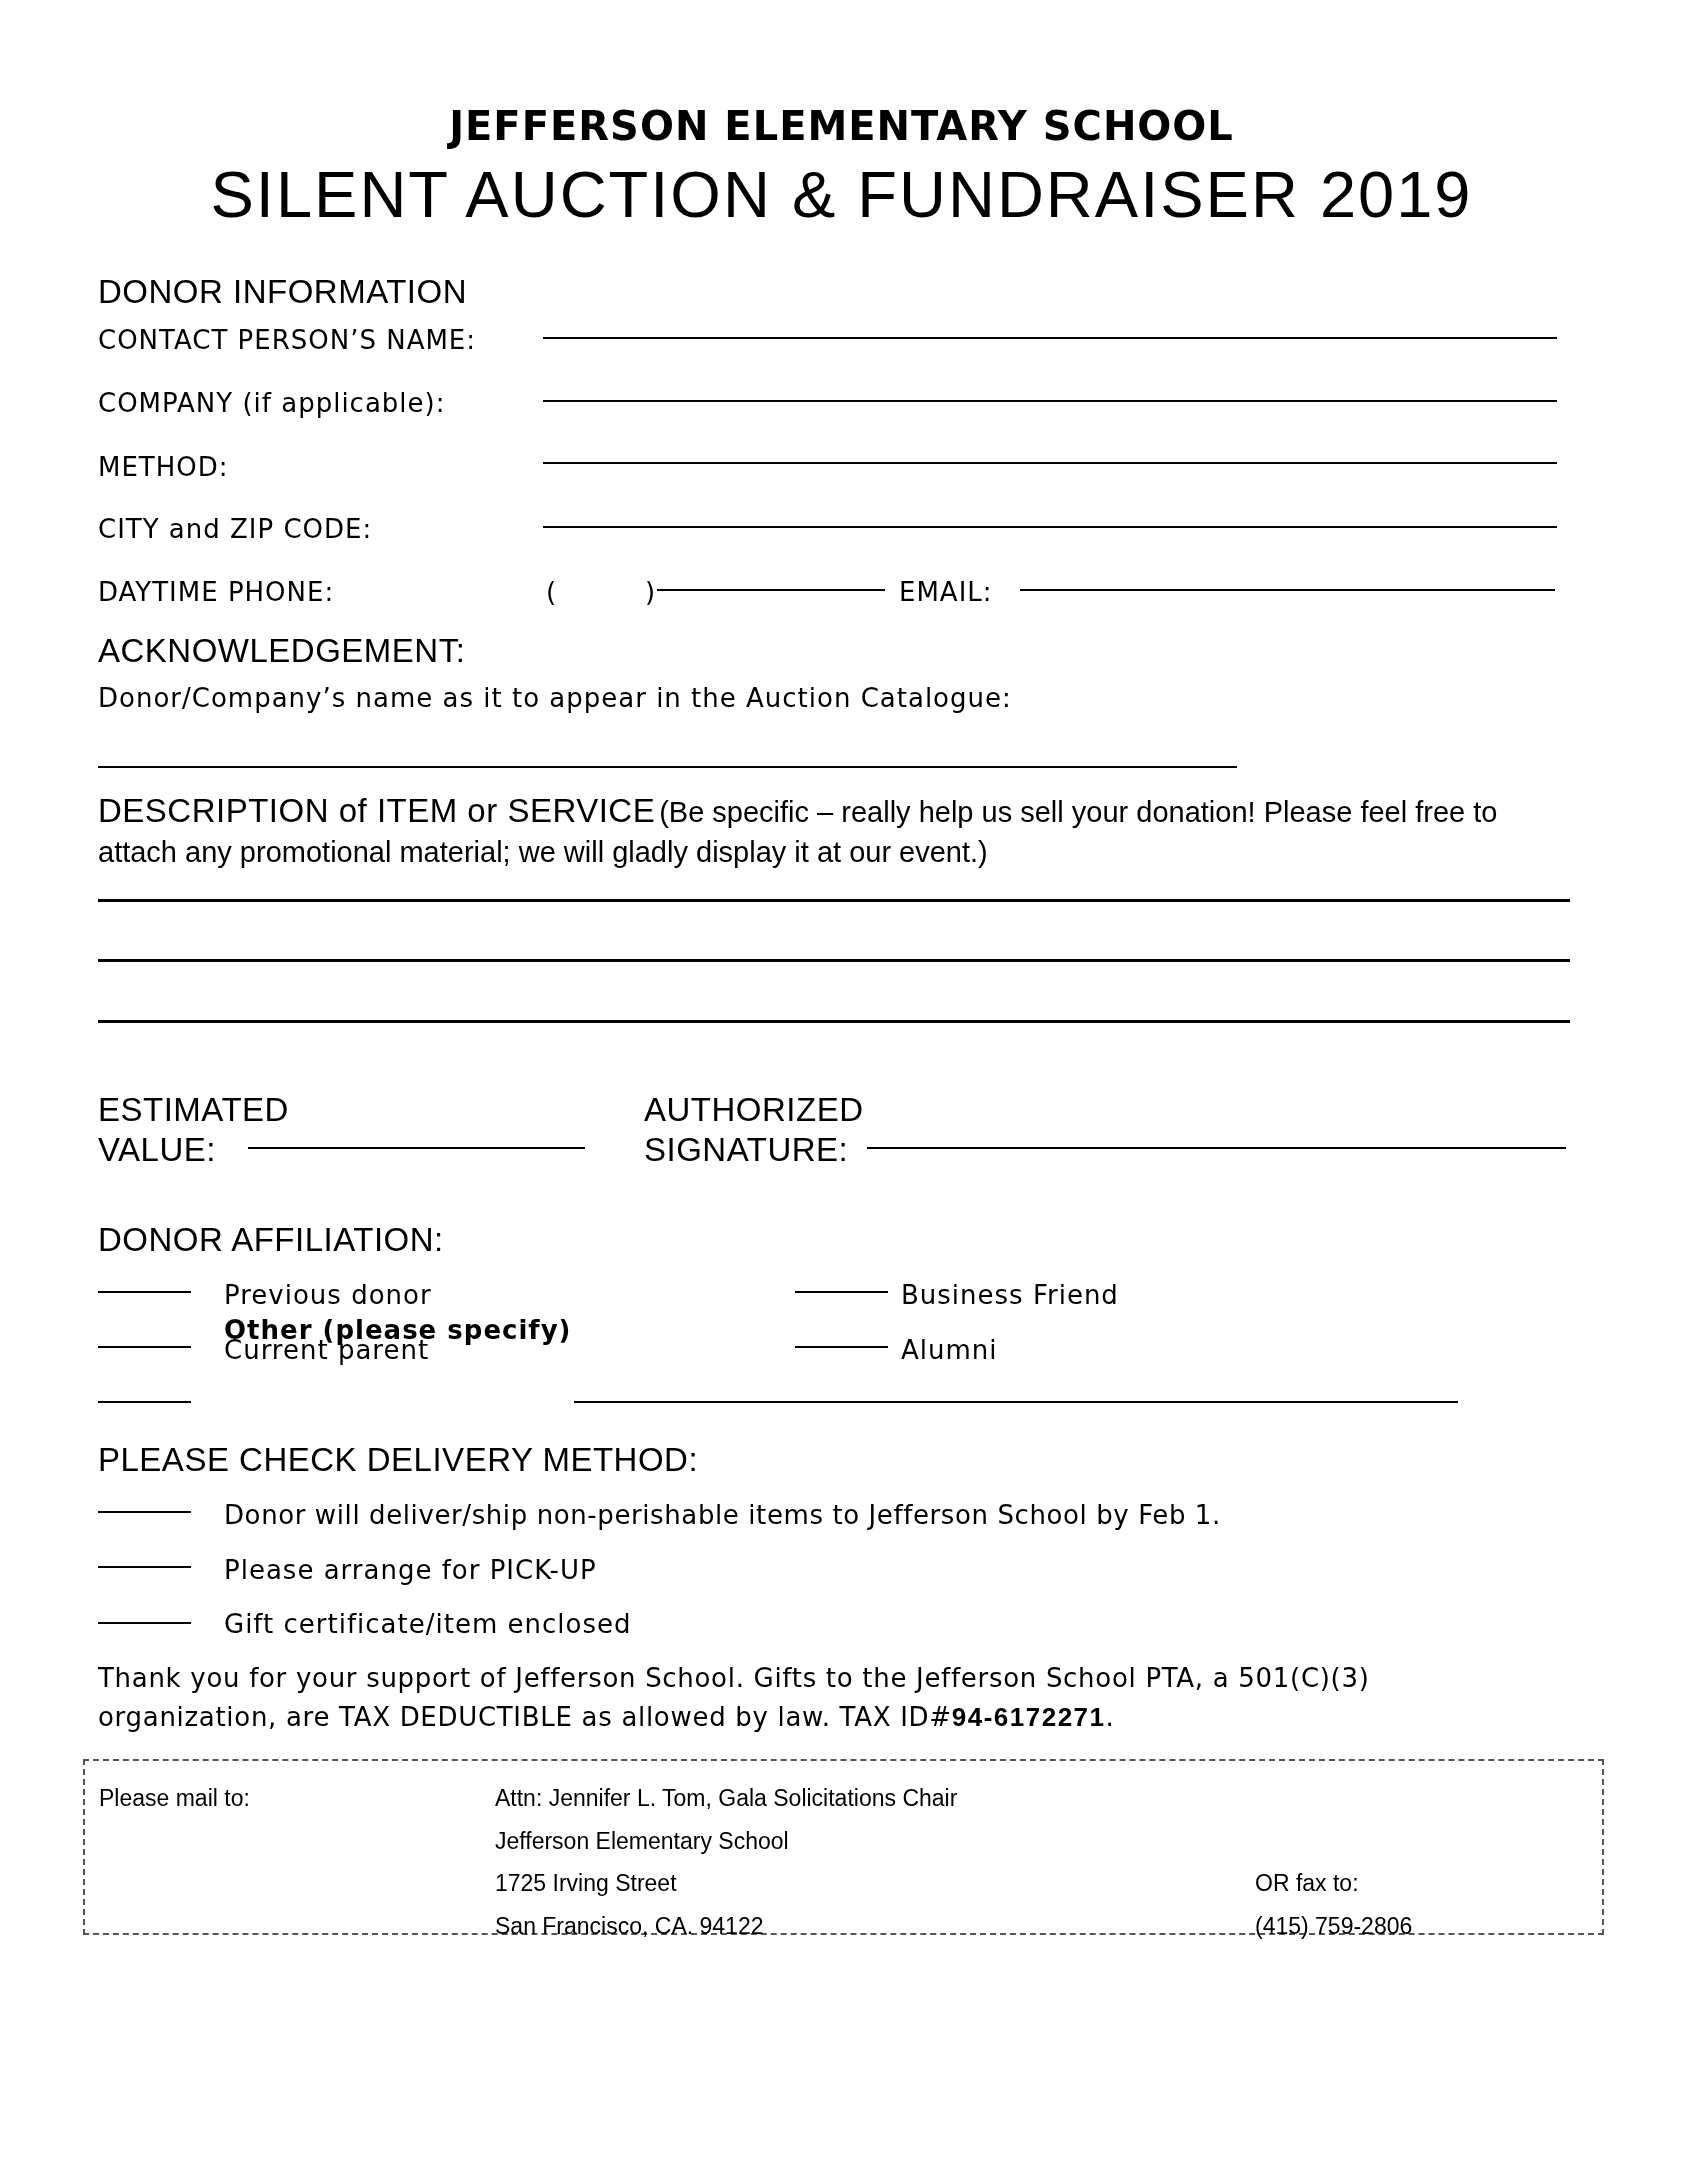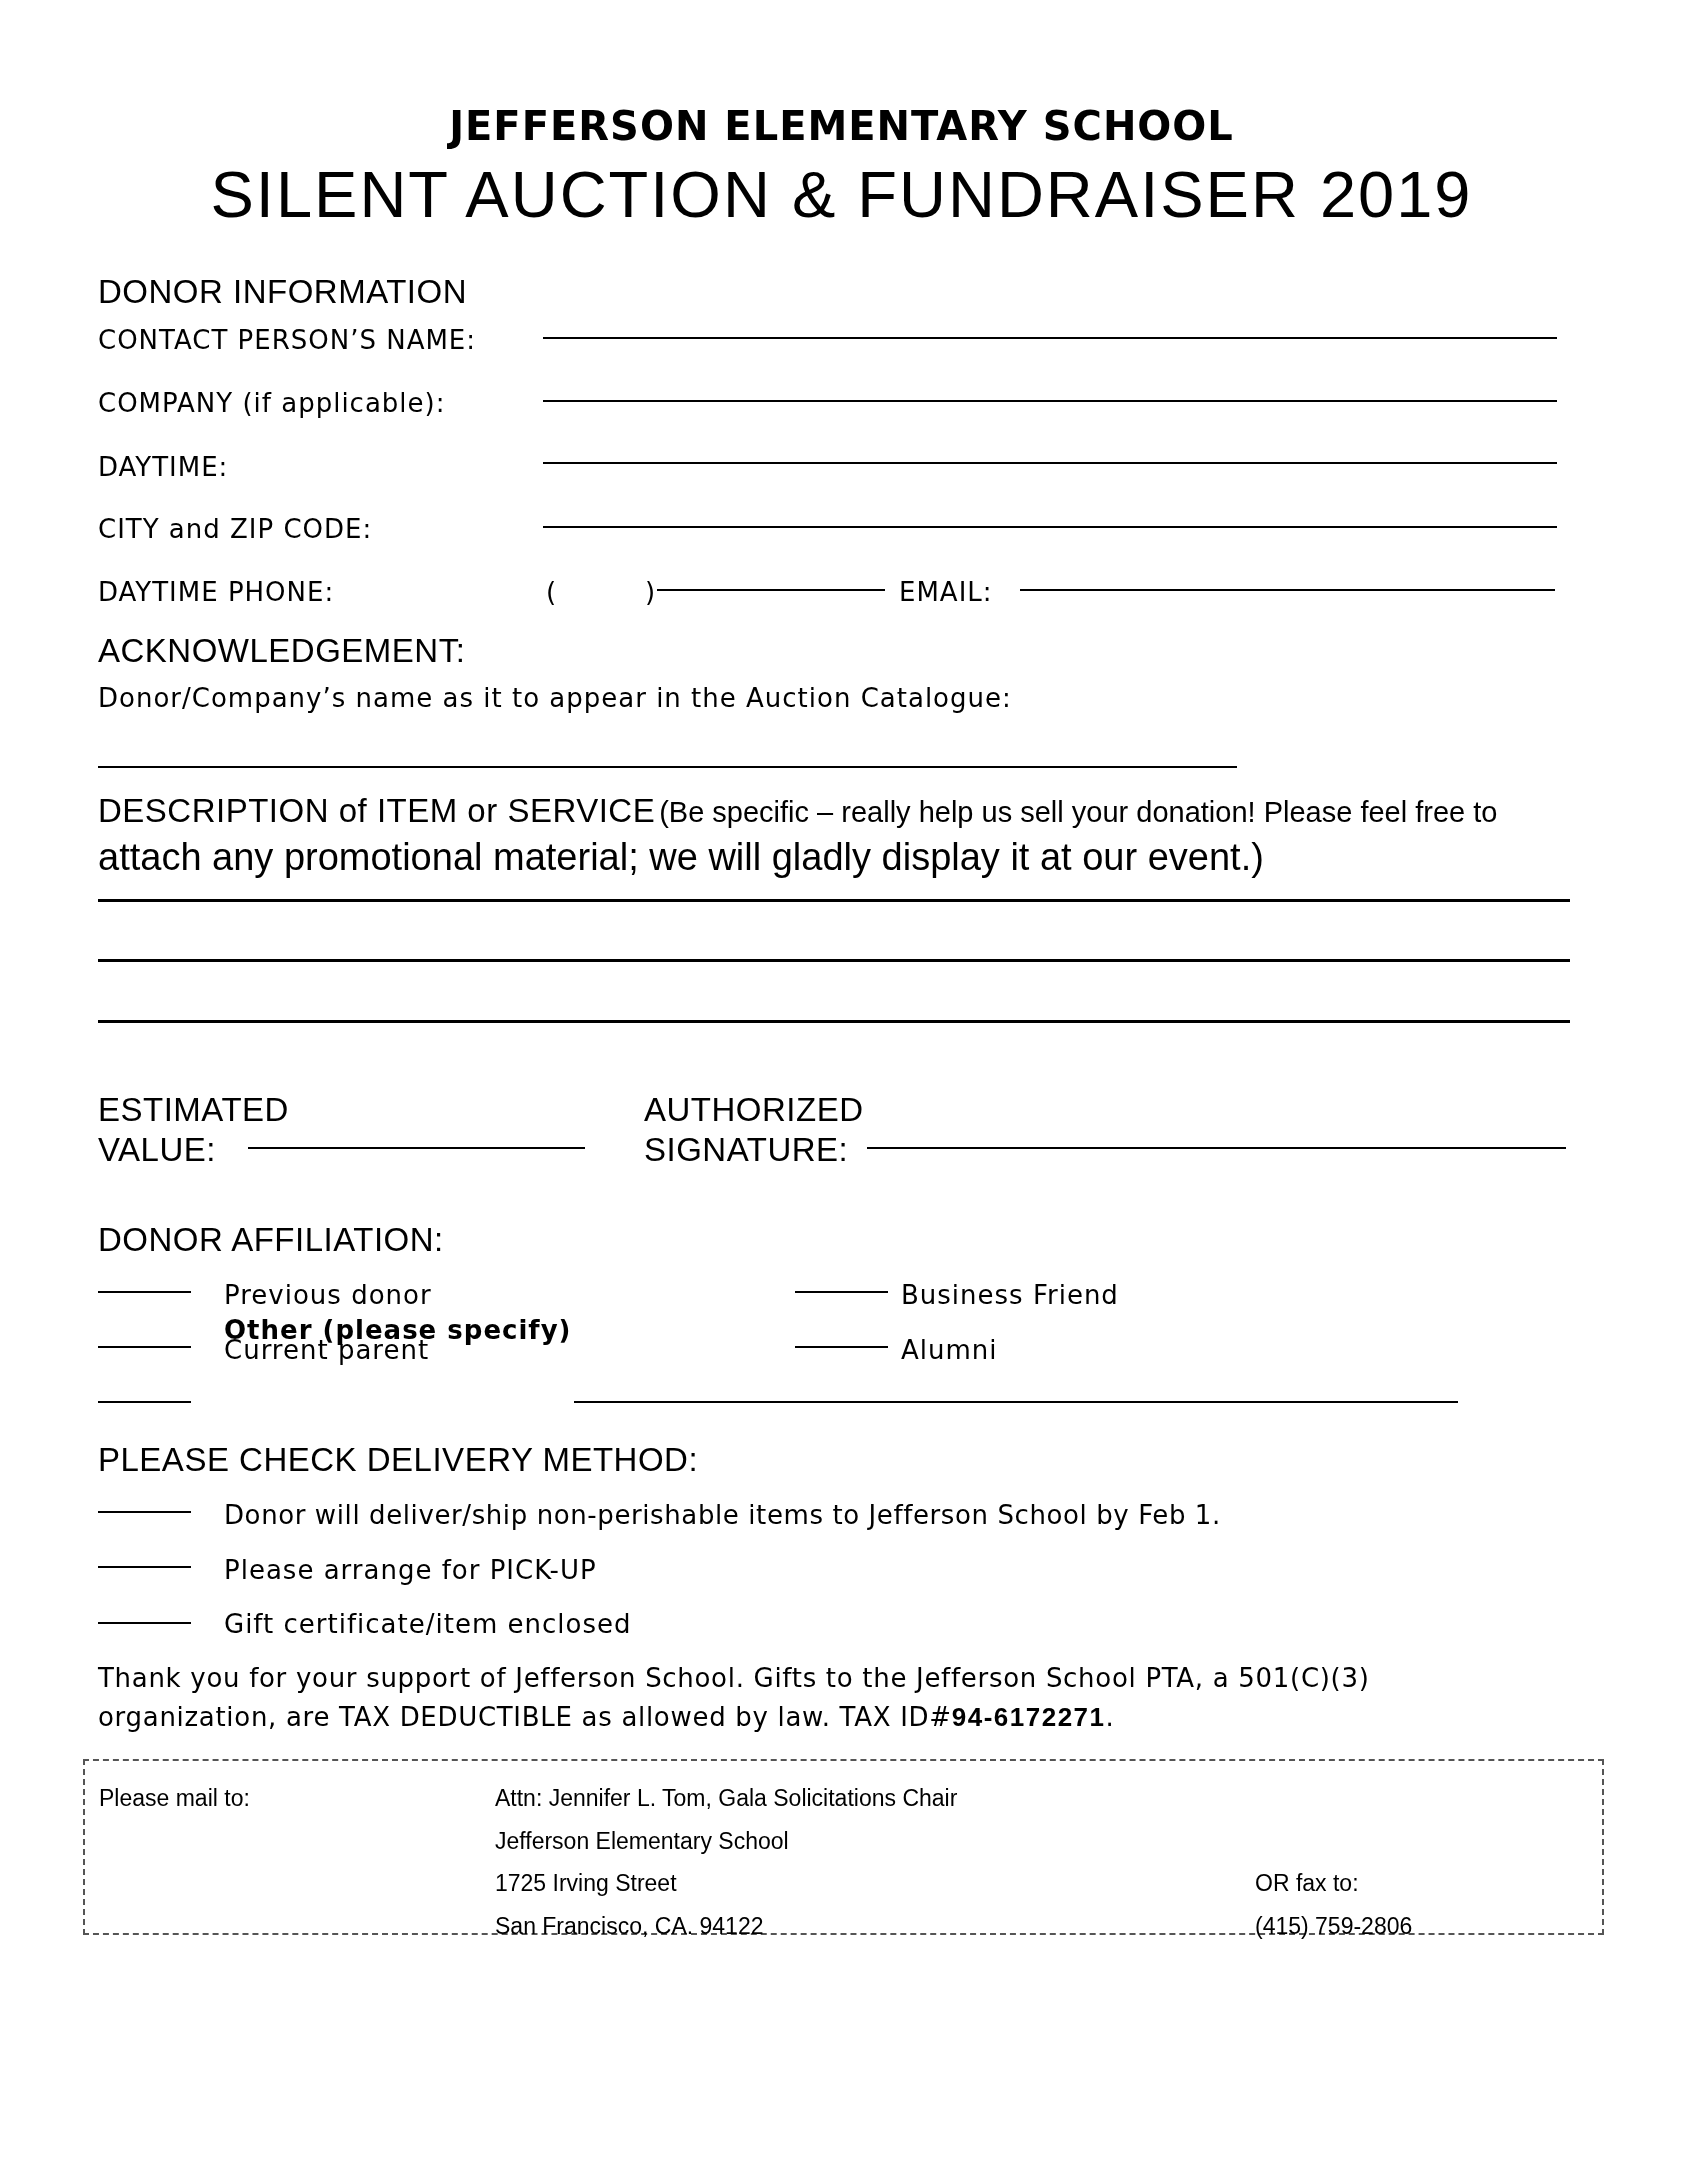--- a/index.html
+++ b/index.html
@@ -22,42 +22,42 @@
 <div class="abs event">SILENT AUCTION &amp; FUNDRAISER 2019</div>
 
 <div class="abs h-sec" style="left:98px;top:253px;">DONOR INFORMATION</div>
 
 <div class="abs lbl" style="left:98px;top:305px;">CONTACT PERSON’S NAME:</div>
 <div class="line" style="left:543px;top:337px;width:1014px;"></div>
 
 <div class="abs lbl" style="left:98px;top:368px;">COMPANY (if applicable):</div>
 <div class="line" style="left:543px;top:400px;width:1014px;"></div>
 
-<div class="abs lbl" style="left:98px;top:432px;">DAYTIME:</div>
+<div class="abs lbl" style="left:98px;top:432px;">METHOD:</div>
 <div class="line" style="left:543px;top:462px;width:1014px;"></div>
 
 <div class="abs lbl" style="left:98px;top:494px;">CITY and ZIP CODE:</div>
 <div class="line" style="left:543px;top:526px;width:1014px;"></div>
 
 <div class="abs lbl" style="left:98px;top:557px;">DAYTIME PHONE:</div>
 <div class="abs lbl" style="left:546px;top:557px;">(</div>
 <div class="abs lbl" style="left:645px;top:557px;">)</div>
 <div class="line" style="left:657px;top:589px;width:228px;"></div>
 <div class="abs lbl" style="left:899px;top:557px;">EMAIL:</div>
 <div class="line" style="left:1020px;top:589px;width:535px;"></div>
 
 <div class="abs h-sec" style="left:98px;top:612px;">ACKNOWLEDGEMENT:</div>
 <div class="abs lbl" style="left:98px;top:663px;">Donor/Company’s name as it to appear in the Auction Catalogue:</div>
 <div class="line" style="left:98px;top:766px;width:1139px;"></div>
 
 <div class="abs" style="left:98px;top:772px;">
   <span class="h-sec">DESCRIPTION of ITEM or SERVICE</span>
   <span class="serif" style="font-size:29px;">(Be specific – really help us sell your donation! Please feel free to</span>
 </div>
-<div class="abs serif" style="left:98px;top:816px;font-size:38px;">attach any promotional material; we will gladly display it at our event.)</div>
+<div class="abs serif" style="left:98px;top:816px;font-size:29px;">attach any promotional material; we will gladly display it at our event.)</div>
 <div class="line" style="left:98px;top:899px;width:1472px;border-bottom-width:3px;"></div>
 <div class="line" style="left:98px;top:959px;width:1472px;border-bottom-width:3px;"></div>
 <div class="line" style="left:98px;top:1020px;width:1472px;border-bottom-width:3px;"></div>
 
 <div class="abs h-sec" style="left:98px;top:1071px;">ESTIMATED</div>
 <div class="abs h-sec" style="left:98px;top:1111px;">VALUE:</div>
 <div class="line" style="left:248px;top:1147px;width:337px;"></div>
 
 <div class="abs h-sec" style="left:644px;top:1071px;">AUTHORIZED</div>
 <div class="abs h-sec" style="left:644px;top:1111px;">SIGNATURE:</div>

